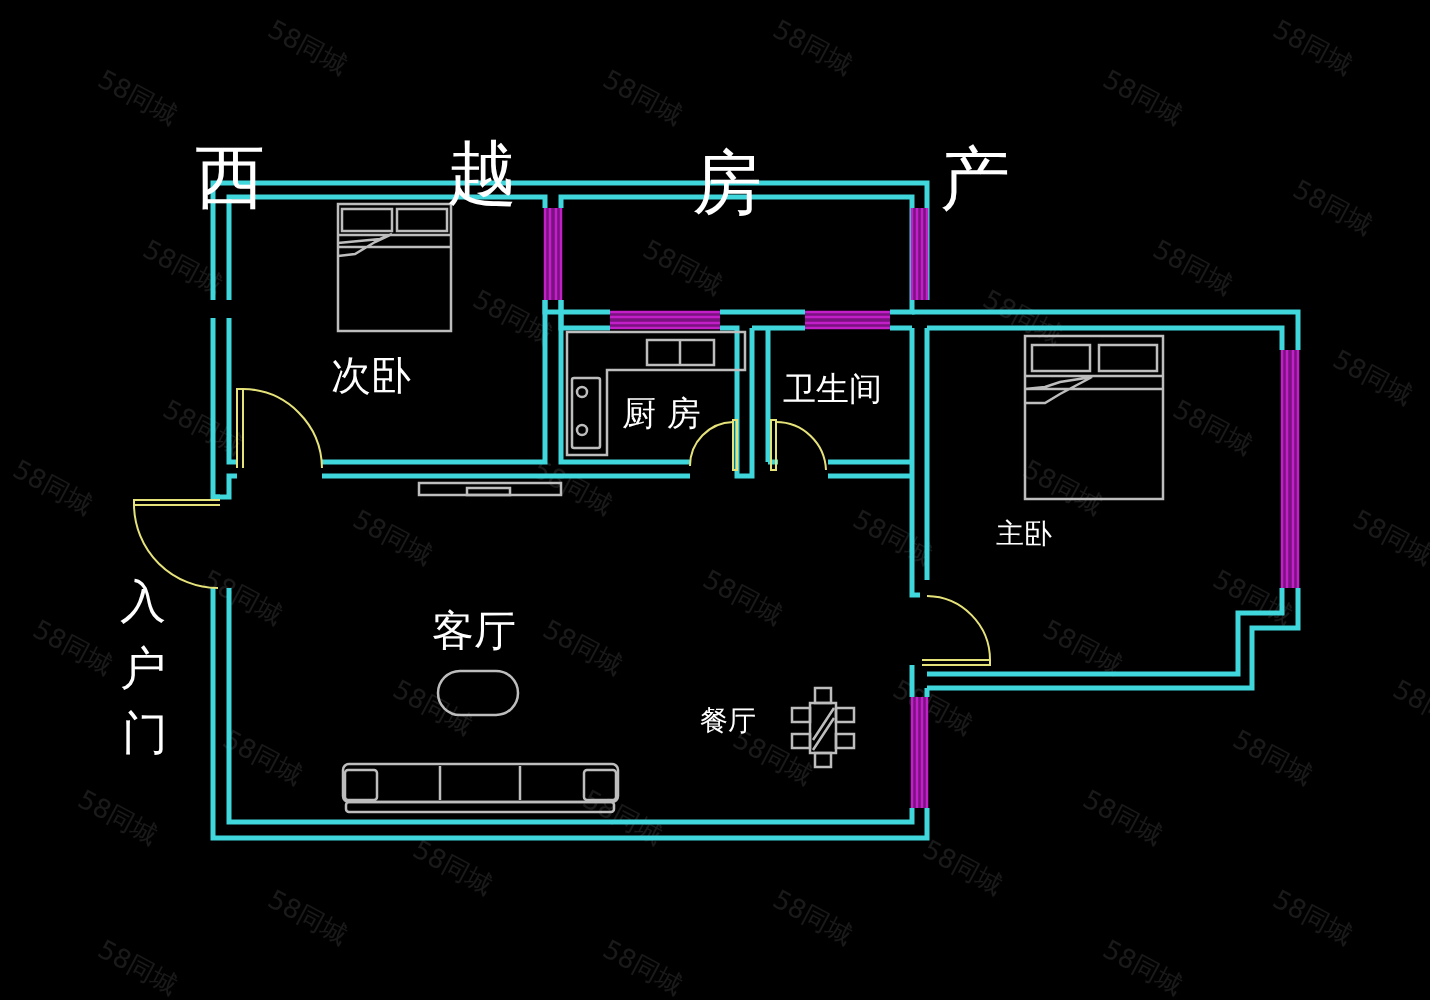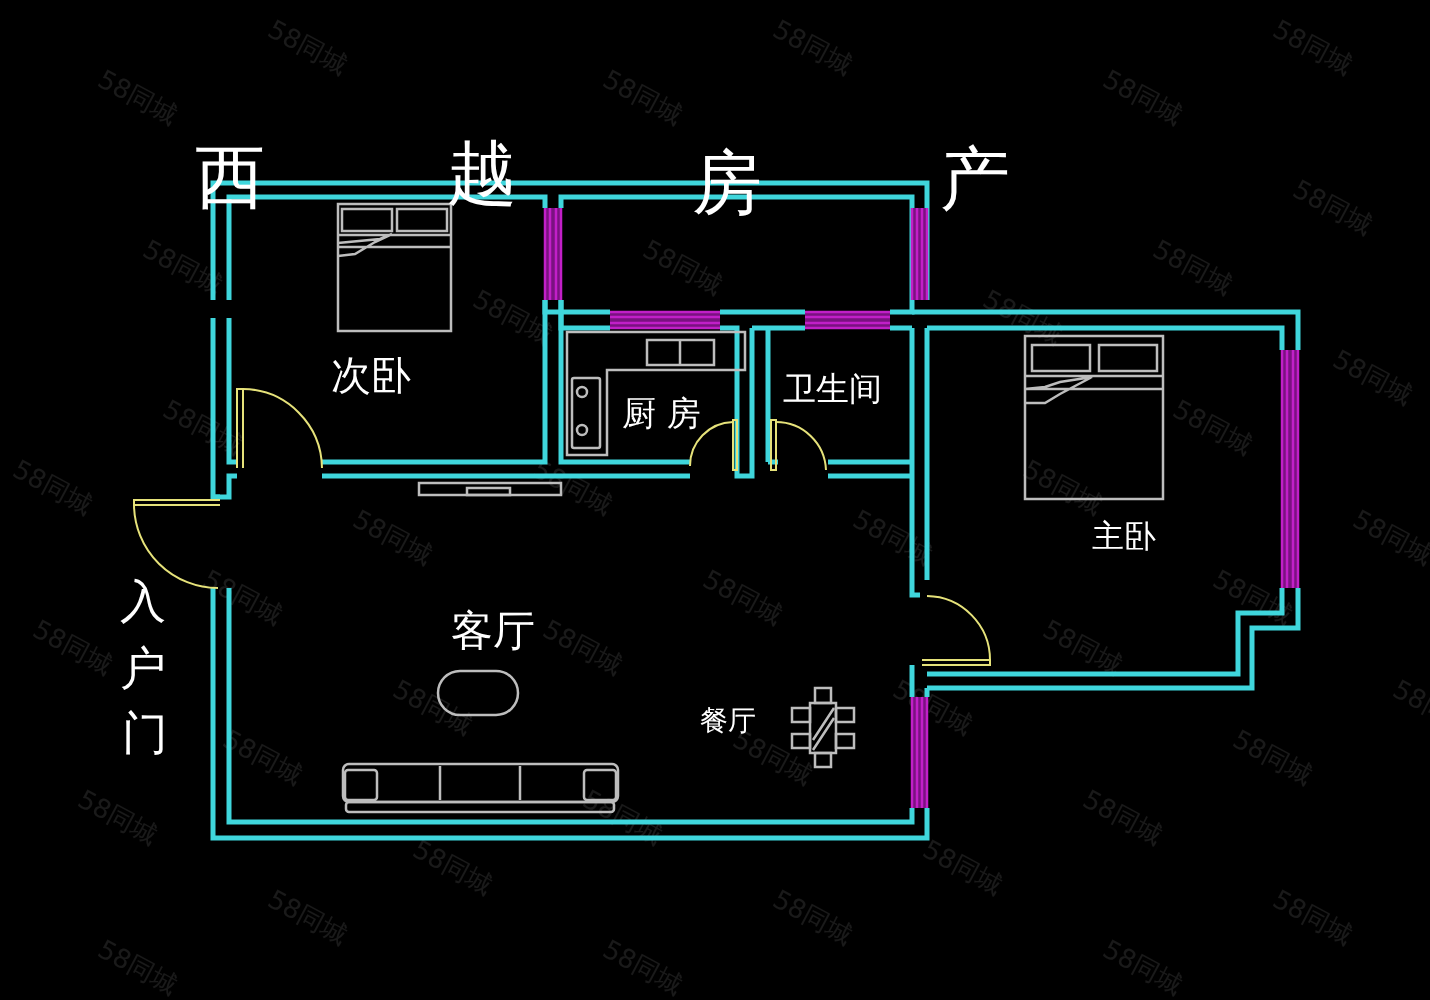--- a/index.html
+++ b/index.html
@@ -201,21 +201,21 @@
 <div>
   <span class="title-char" style="left:195px;top:142px">西</span>
   <span class="title-char" style="left:447px;top:138px">越</span>
   <span class="title-char" style="left:692px;top:148px">房</span>
   <span class="title-char" style="left:940px;top:144px">产</span>
 </div>
 
 <span class="label" style="left:331px;top:355px;font-size:40px">次卧</span>
 <span class="label" style="left:622px;top:396px;font-size:34px">厨 房</span>
 <span class="label" style="left:783px;top:372px;font-size:33px">卫生间</span>
-<span class="label" style="left:1092px;top:520px;font-size:32px">主卧</span>
-<span class="label" style="left:451px;top:610px;font-size:42px">客厅</span>
+<span class="label" style="left:996px;top:520px;font-size:28px">主卧</span>
+<span class="label" style="left:432px;top:610px;font-size:42px">客厅</span>
 <span class="label" style="left:700px;top:707px;font-size:28px">餐厅</span>
 
 <div>
   <span class="label" style="left:120px;top:578px;font-size:46px">入</span>
   <span class="label" style="left:120px;top:645px;font-size:46px">户</span>
   <span class="label" style="left:122px;top:710px;font-size:46px">门</span>
 </div>
 
 </body></html>

